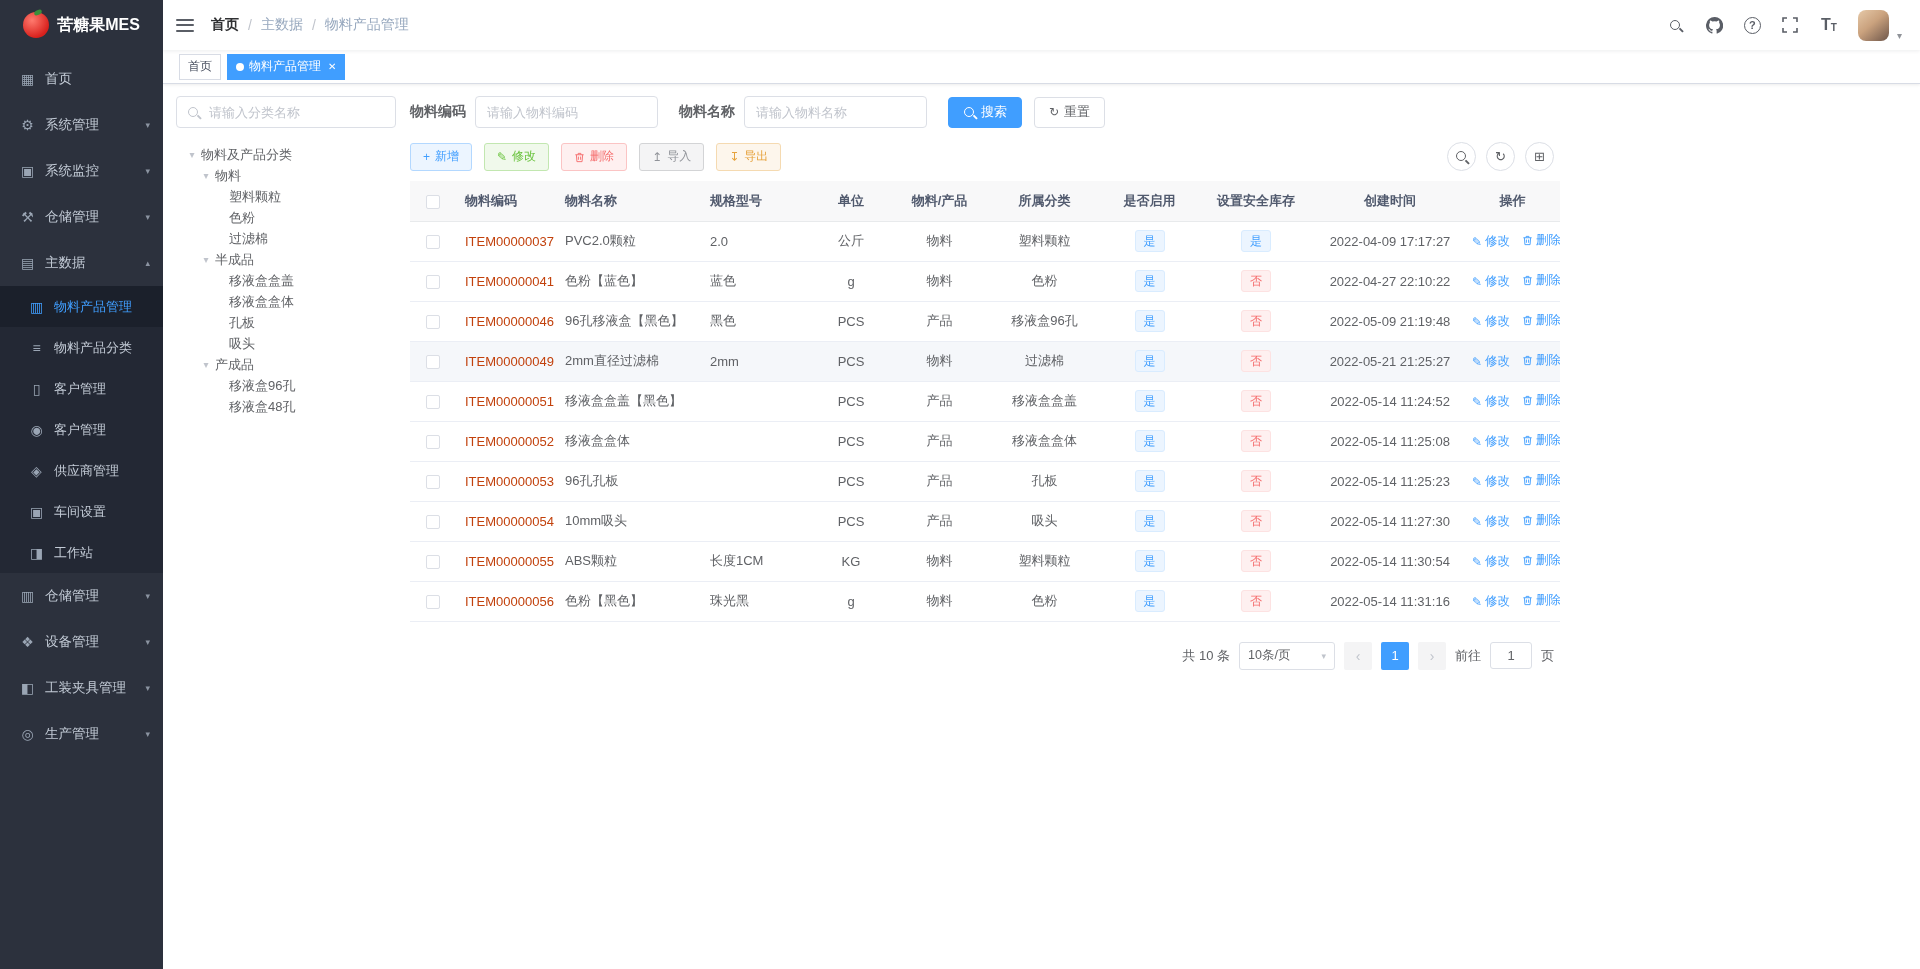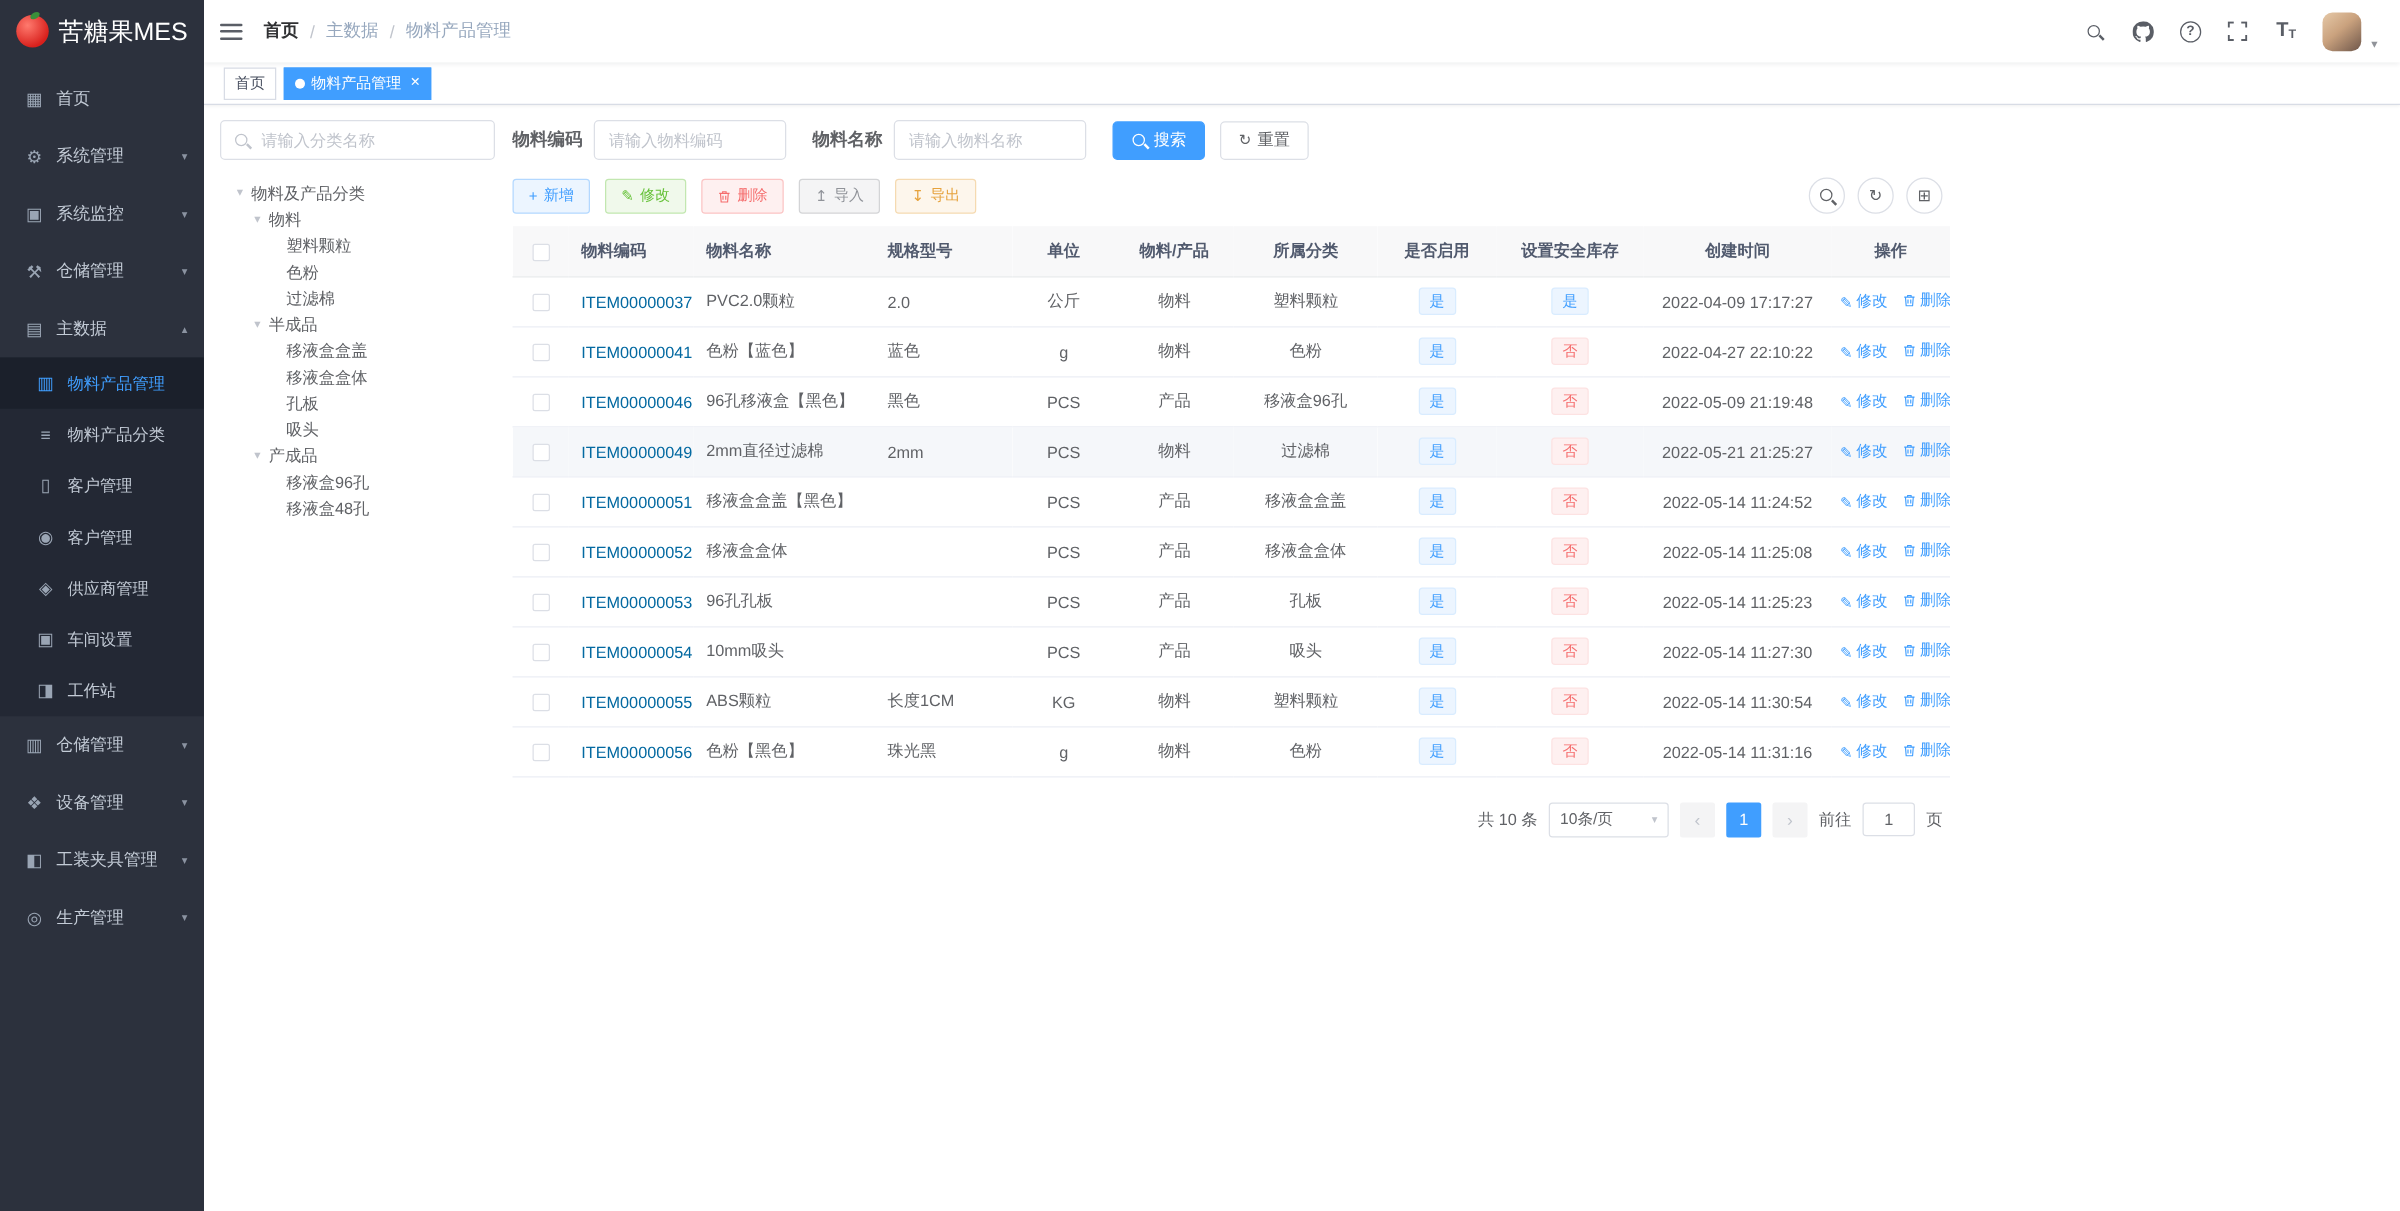--- a/index.html
+++ b/index.html
@@ -11,21 +11,21 @@
   }
   a { text-decoration:none; }
 
   
   .sidebar { position:fixed; left:0; top:0; bottom:0; width:163px; background:#2c313d; z-index:20; }
   .logo-bar { height:50px; display:flex; align-items:center; justify-content:center; gap:8px; cursor:pointer; }
   .logo-mark { width:26px; height:26px; border-radius:50%;
     background:radial-gradient(circle at 35% 32%, #ff7a6e, #d8201c 72%); position:relative; flex:none; }
   .logo-mark::after { content:''; position:absolute; top:-2px; left:11px; width:8px; height:5px;
     background:#3a8f3a; border-radius:60% 40% 60% 40%; transform:rotate(-18deg); }
-  .logo-title { color:#fff; font-weight:normal; font-size:20px; }
+  .logo-title { color:#fff; font-weight:bold; font-size:16px; }
   .menu { padding-top:6px; }
   .menu-item { height:46px; display:flex; align-items:center; padding:0 13px 0 19px;
     color:#c3cbd6; font-size:13.5px; cursor:pointer; white-space:nowrap; }
   .mi-icon { width:17px; margin-right:9px; color:#9aa5b4; font-size:14px; text-align:center; flex:none; }
   .mi-label { flex:1; overflow:hidden; text-overflow:ellipsis; }
   .mi-arrow { font-size:9px; color:#8b93a1; margin-left:4px; }
   .submenu { background:#232834; }
   .submenu .menu-item { height:41px; padding-left:28px; font-size:13px; }
   .menu-item.active { background:#1b202b; color:#409eff; }
   .menu-item.active .mi-icon { color:#409eff; }
@@ -70,21 +70,21 @@
   .tree { margin-top:16px; }
   .tree-node { height:21px; display:flex; align-items:center; font-size:13px; color:#606266; cursor:pointer; white-space:nowrap; }
   .tn-caret { width:16px; flex:none; color:#c0c4cc; font-size:10px; text-align:center; }
   .tn-label { padding-left:1px; }
 
   
   .table-panel { width:1150px; flex:none; }
 
   .filter-row { display:flex; align-items:center; margin-bottom:14px; }
   .f-label { font-size:14px; font-weight:700; color:#606266; margin-right:9px; }
-  .f-input { width:154px; height:32px; border:1px solid #dcdfe6; border-radius:4px; padding:0 11px;
+  .f-input { width:183px; height:32px; border:1px solid #dcdfe6; border-radius:4px; padding:0 11px;
     font-size:13px; color:#606266; margin-right:21px; font-family:inherit; outline:none; }
   .f-input::placeholder { color:#c0c4cc; }
 
   .btn { height:31px; border-radius:4px; border:1px solid #dcdfe6; background:#fff; color:#606266;
     font-size:13px; padding:0 14px; display:inline-flex; align-items:center; gap:5px; cursor:pointer;
     font-family:inherit; white-space:nowrap; }
   .btn-primary { background:#409eff; border-color:#409eff; color:#fff; }
   .btn.mini { height:28px; padding:0 12px; font-size:12px; border-radius:3px; margin-right:12px; }
   .p-primary { color:#409eff; background:#ecf5ff; border-color:#b3d8ff; }
   .p-success { color:#67c23a; background:#f0f9eb; border-color:#c2e7b0; }
@@ -100,21 +100,21 @@
 
   table { width:100%; border-collapse:collapse; table-layout:fixed; }
   thead th { background:#f8f8f9; color:#515a6e; font-weight:700; font-size:13px; height:40px;
     text-align:center; border-bottom:1px solid #e8eaec; white-space:nowrap; overflow:hidden; }
   tbody td { height:40px; font-size:13px; color:#606266; text-align:center; border-bottom:1px solid #ebeef5;
     white-space:nowrap; overflow:hidden; }
   .al { text-align:left; padding-left:10px; }
   tr.hl td { background:#f5f7fa; }
   .checkbox { display:inline-block; width:14px; height:14px; border:1px solid #dcdfe6; border-radius:2px;
     background:#fff; cursor:pointer; vertical-align:middle; }
-  .link { color:#0369a1; cursor:pointer; }
+  .link { color:#c2410c; cursor:pointer; }
   .tag { display:inline-block; min-width:30px; height:22px; line-height:20px; padding:0 7px;
     border-radius:3px; font-size:12px; }
   .tag-blue { color:#409eff; background:#ecf5ff; border:1px solid #d9ecff; }
   .tag-red  { color:#f56c6c; background:#fef0f0; border:1px solid #fde2e2; }
   .op { color:#409eff; font-size:12.5px; margin:0 6px; cursor:pointer; display:inline-flex; align-items:center; gap:3px; }
   .i-edit { font-size:12px; }
 
   
   .pagination { display:flex; align-items:center; justify-content:flex-end; gap:9px; margin-top:20px;
     padding-right:6px; font-size:13px; color:#606266; }

